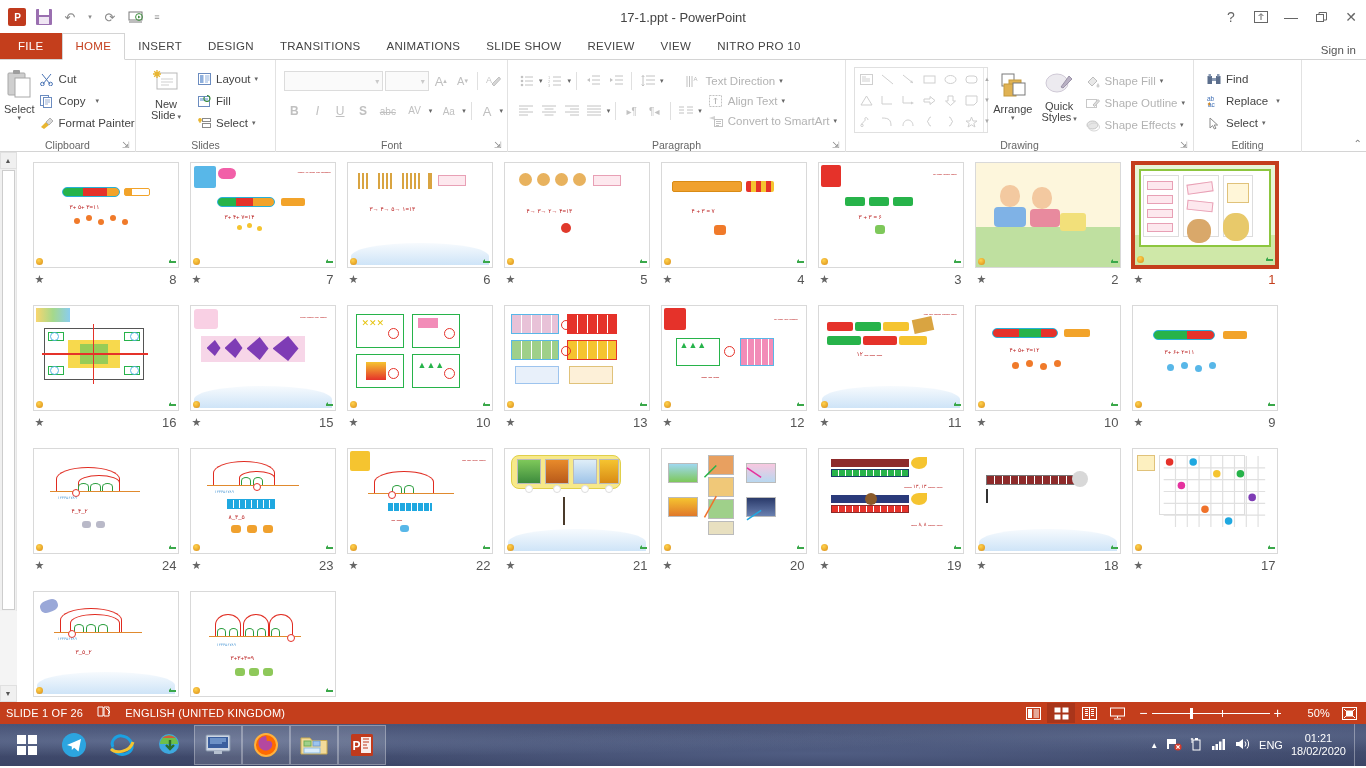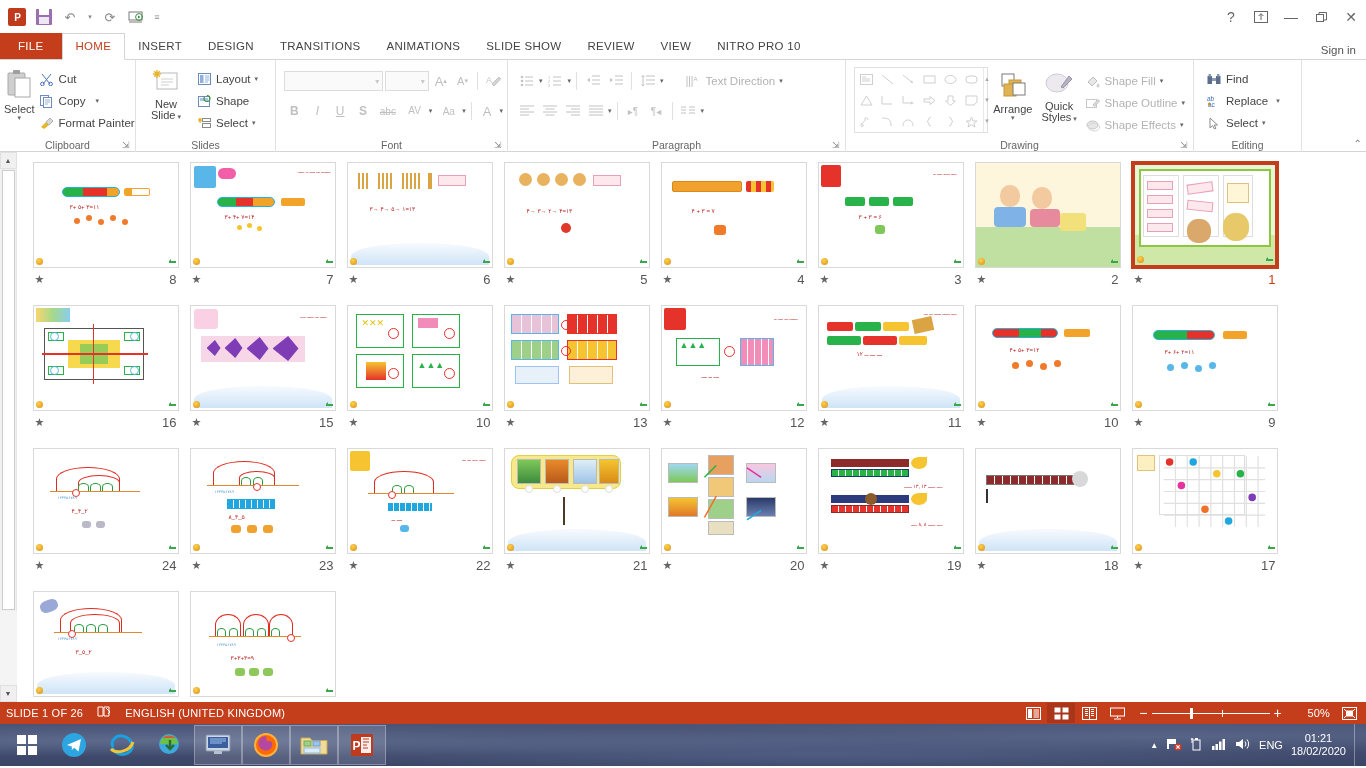--- a/index.html
+++ b/index.html
@@ -239,20 +239,21 @@
       <svg width="16" height="14" viewBox="0 0 16 14">
           <rect x="1" y="2" width="13" height="8" fill="none" stroke="#7a7a7a"></rect>
           <circle cx="11" cy="7" r="3.4" fill="none" stroke="#3f8f3f"></circle>
           <path d="M10 5.4 L12.6 7 L10 8.6 Z" fill="#3f8f3f"></path>
           <line x1="1" y1="12" x2="14" y2="12" stroke="#7a7a7a"></line>
         </svg>
     </div>
     <div class="qat-btn" style="width:14px;font-size:9px">≡</div>
   </div>
 
+  <div class="title-center">17-1.ppt - PowerPoint</div>
 
   <div class="win-controls">
     <div class="win-btn">?</div>
     <div class="win-btn">
       <svg width="14" height="12" viewBox="0 0 14 12">
           <rect x="0.5" y="0.5" width="13" height="11" fill="none" stroke="#666"></rect>
           <path d="M7 9 L7 3 M4.6 5 L7 2.6 L9.4 5" stroke="#666" fill="none"></path>
         </svg>
     </div>
     <div class="win-btn">—</div>
@@ -356,21 +357,21 @@
           <span class="caret">▾</span>
         </div>
         <div class="small-btn">
           <span class="icobox">
             <svg width="13" height="12" viewBox="0 0 13 12">
                 <rect x="0.5" y="1.5" width="11" height="10" fill="#fff" stroke="#6b8cc0"></rect>
                 <rect x="2" y="3" width="8" height="3" fill="#a9c4e6"></rect>
                 <path d="M9 0.5 a3 3 0 1 1 -2.5 1.3" fill="none" stroke="#3f8f3f" stroke-width="1.2"></path>
               </svg>
           </span>
-          <span>Shape</span>
+          <span>Fill</span>
         </div>
         <div class="small-btn">
           <span class="icobox">
             <svg width="13" height="12" viewBox="0 0 13 12">
                 <path d="M2 1 L2 6 M0 3 L4 3 M0.7 1.7 L3.3 4.3 M3.3 1.7 L0.7 4.3" stroke="#e8b531" stroke-width="1.1"></path>
                 <rect x="4.5" y="1.5" width="8" height="3" fill="#fff" stroke="#8a8a8a"></rect>
                 <rect x="4.5" y="6.5" width="8" height="4" fill="#fff" stroke="#8a8a8a"></rect>
               </svg>
           </span>
           <span>Select</span>
@@ -502,20 +503,43 @@
         <div class="vsep"></div>
         <div class="pbtn" style="font-size:10px">▸¶</div>
         <div class="pbtn" style="font-size:10px">¶◂</div>
         <div class="vsep"></div>
         <div class="pbtn">
           <svg width="14" height="12" viewBox="0 0 14 12">
               <path d="M0 2h5M0 5h5M0 8h5M8 2h6M8 5h6M8 8h6" stroke="#c2c2c2"></path>
             </svg>
         </div>
         <div class="caret">▾</div>
+        <div class="col">
+          <div class="small-btn dis" style="height:20px">
+            <span class="icobox">
+              <svg width="13" height="12" viewBox="0 0 13 12">
+                  <rect x="0.5" y="0.5" width="12" height="11" fill="none" stroke="#c2c2c2" stroke-dasharray="2 1"></rect>
+                  <path d="M6.5 9 V3 M5 4.5 L6.5 3 L8 4.5" stroke="#b8b8b8" fill="none"></path>
+                </svg>
+            </span>
+            <span>Align Text</span>
+            <span class="caret">▾</span>
+          </div>
+          <div class="small-btn dis" style="height:20px">
+            <span class="icobox">
+              <svg width="14" height="12" viewBox="0 0 14 12">
+                  <path d="M0 3 L6 1 L6 5 Z" fill="#d2d2d2"></path>
+                  <rect x="5.5" y="4.5" width="8" height="7" fill="#fff" stroke="#c2c2c2"></rect>
+                  <path d="M7 6.5h5M7 8.5h5M7 10.5h3" stroke="#c2c2c2"></path>
+                </svg>
+            </span>
+            <span>Convert to SmartArt</span>
+            <span class="caret">▾</span>
+          </div>
+        </div>
       </div>
     </div>
     <div class="rglabel">Paragraph</div>
     <div class="dialog-launcher">⇲</div>
   </div>
 
   <div class="rgroup" style="width:348px;padding-left:8px">
     <div class="rgbody" style="padding-top:4px;align-items:flex-start">
       <div class="shapegal">
         <div class="shapegrid">

